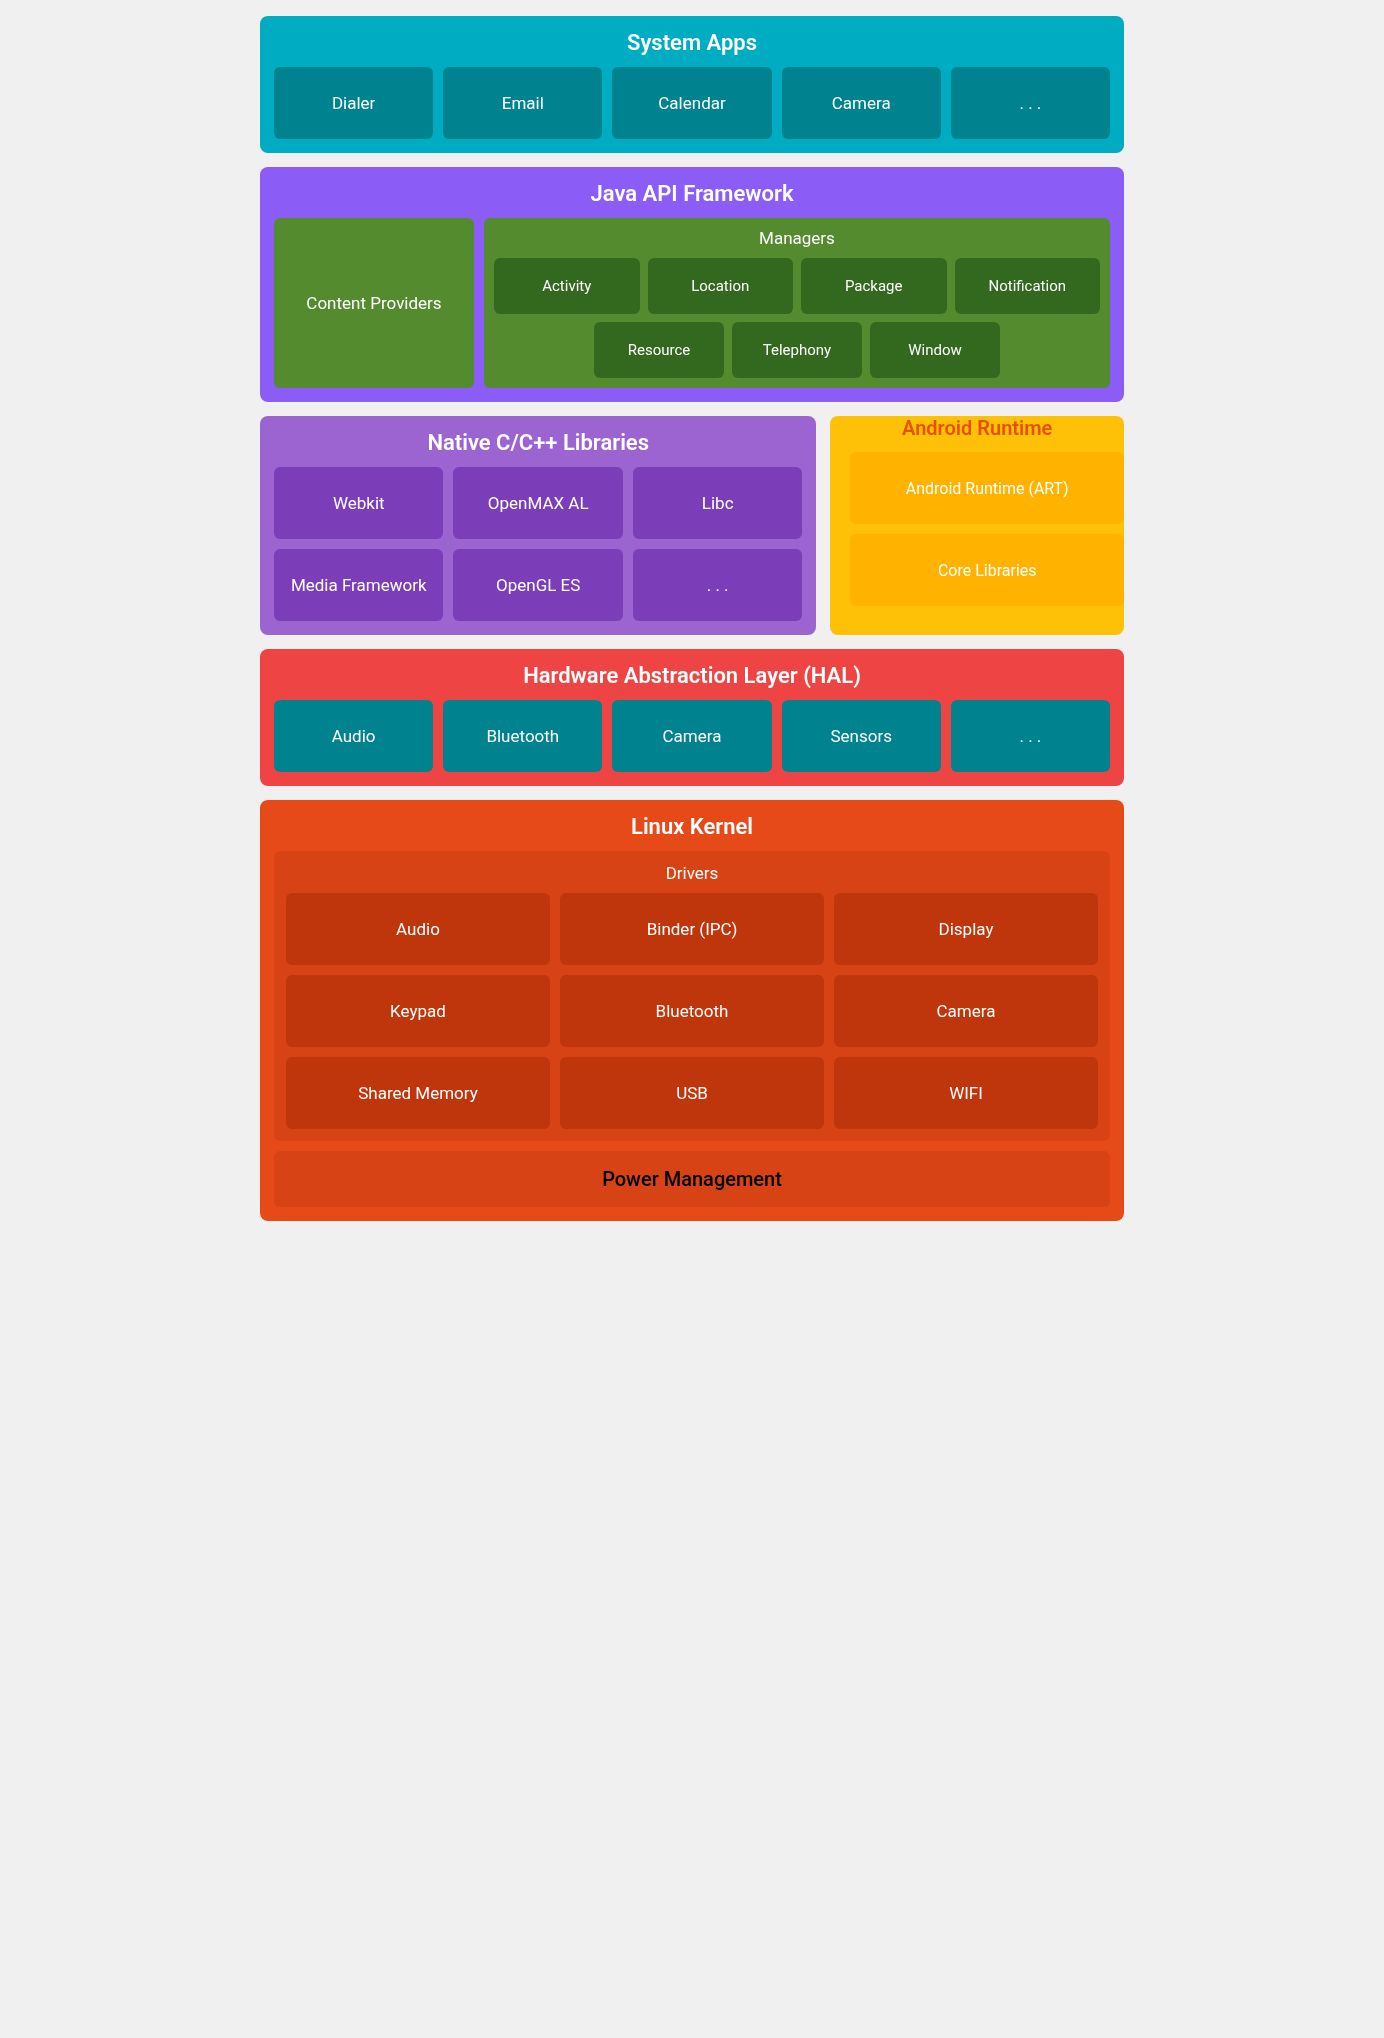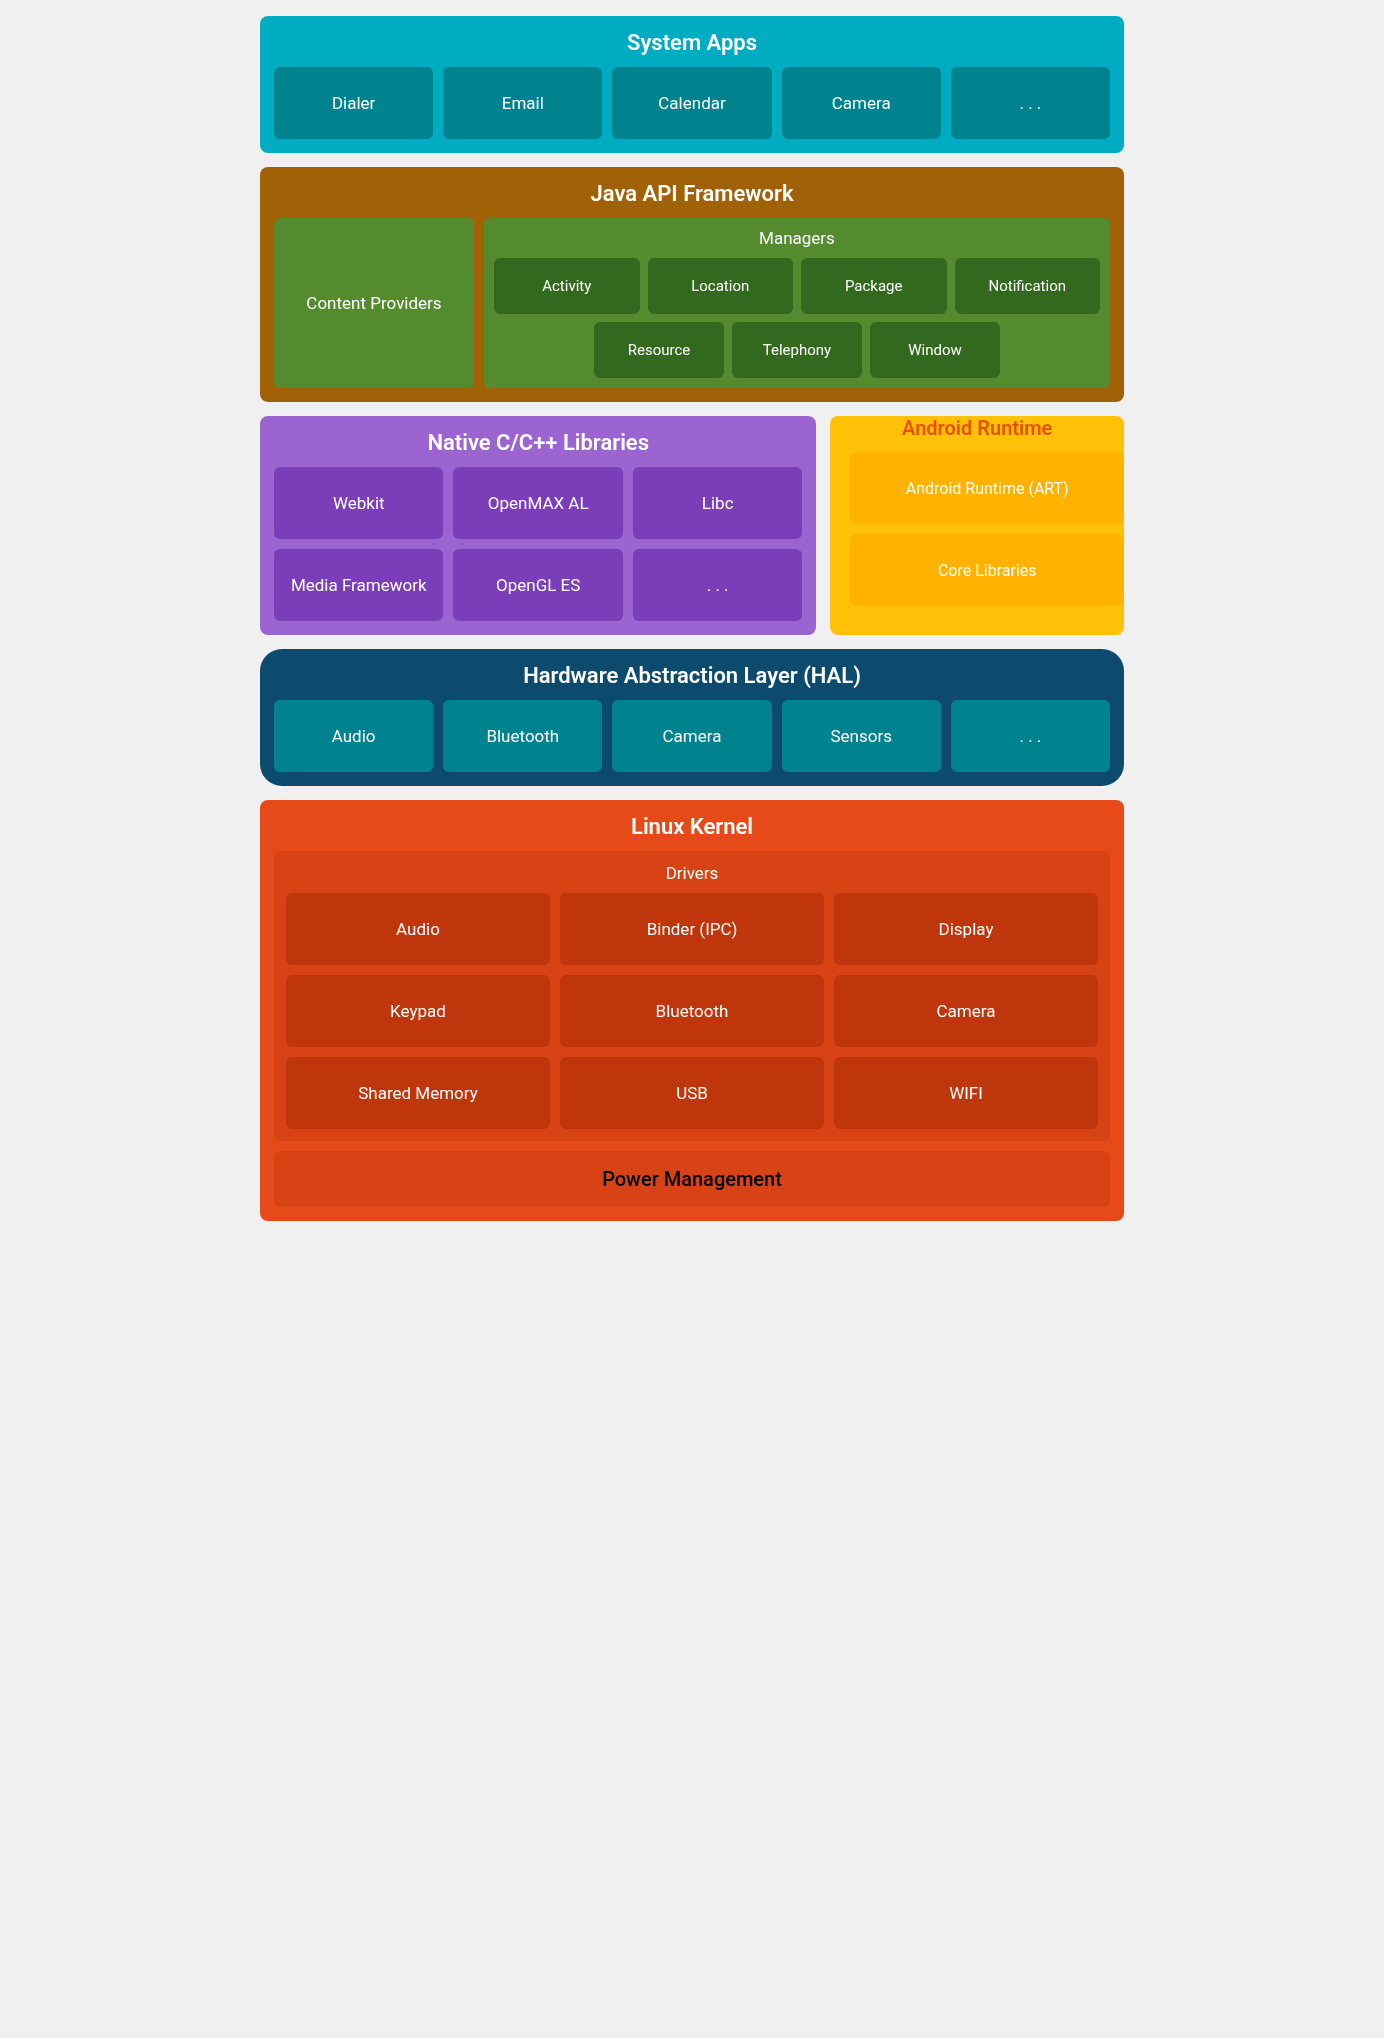--- a/index.html
+++ b/index.html
@@ -46,21 +46,21 @@
       gap: 10px;
     }
     .system-apps-row .tile {
       background: #00838F;
       flex: 1;
       height: 72px;
     }
 
     
     .java-api-layer {
-      background: #a16207;
+      background: #8b5cf6;
     }
     .java-api-content {
       display: flex;
       gap: 10px;
     }
     .java-api-left {
       display: flex;
       flex-direction: column;
       gap: 10px;
       width: 200px;
@@ -152,22 +152,21 @@
     }
     .runtime-tiles .tile {
       background: #FFB300;
       height: 72px;
       font-size: 16px;
       margin-left: 20px;
     }
 
     
     .hal-layer {
-      background: #0c4a6e;
-      border-radius: 22px;
+      background: #ef4444;
     }
     .hal-row {
       display: flex;
       gap: 10px;
     }
     .hal-row .tile {
       background: #00838F;
       flex: 1;
       height: 72px;
     }

